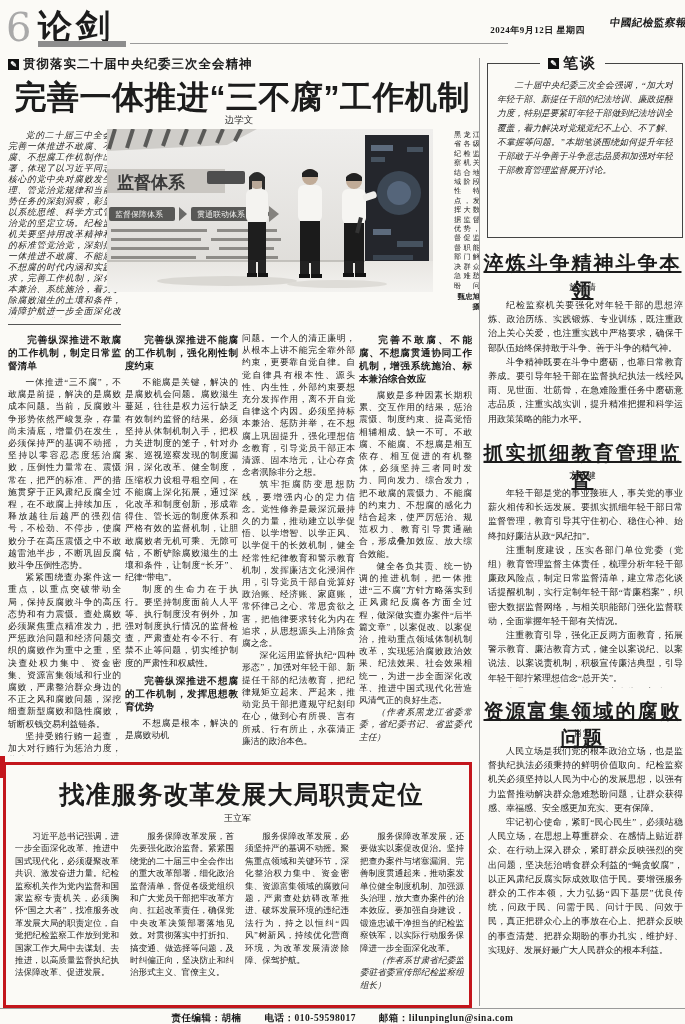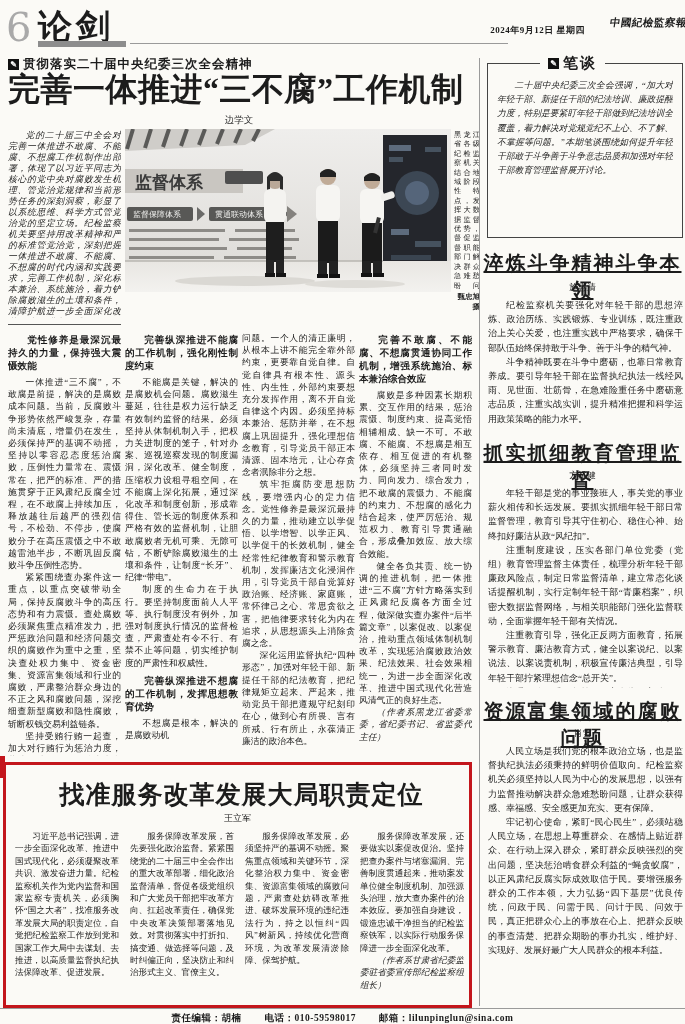--- a/index.html
+++ b/index.html
@@ -16,28 +16,28 @@
   .section-title { left:38px; top:4px; font-size:34px; font-weight:900; letter-spacing:4px; }
   .section-bar { left:38px; top:41px; width:88px; height:6px; background:#8d8d8d; }
   .header-rule { left:130px; top:43px; width:378px; height:1px; background:#9a9a9a; }
   .date-line { left:470px; top:24px; width:135px; font-size:9px; font-weight:bold; text-align:center; letter-spacing:.5px; }
   .masthead { left:610px; top:16px; width:74px; font-size:10.5px; font-weight:900; transform:skewX(-8deg); letter-spacing:.5px; white-space:nowrap; }
 
   
   .kicker-wrap { left:8px; top:56px; display:flex; align-items:center; gap:4px; }
   .flag-icon { display:inline-block; width:11px; height:11px; background:#111; color:#fff; font-size:8px; line-height:11px; text-align:center; font-weight:bold; }
   .kicker-text { font-size:12.5px; font-weight:bold; letter-spacing:1px; }
-  .main-headline { left:8px; top:68px; width:462px; text-align:left; font-size:32px; font-weight:900; letter-spacing:.5px; font-family:Liberation Serif, serif; }
+  .main-headline { left:8px; top:76px; width:462px; text-align:right; font-size:32px; font-weight:900; letter-spacing:.5px; font-family:Liberation Sans, sans-serif; }
   .main-byline { left:8px; top:114px; width:462px; text-align:center; font-size:9.5px; color:#333; }
 
   
   .lead { left:8px; top:130px; width:113px; height:188px; font-size:8.8px; line-height:11px; text-align:justify; font-style:italic; overflow:hidden; }
   .lead p { text-indent:2em; }
   .lead-divider { left:8px; top:324px; width:113px; height:1px; background:#555; }
-  .photo-frame { left:125px; top:129px; width:326px; height:163px; background:#fde047; }
+  .photo-frame { left:107px; top:129px; width:326px; height:163px; background:#fde047; }
   .photo-caption { left:454px; top:131px; width:26px; height:158px; font-size:7.2px; line-height:9.4px; text-align:justify; overflow:hidden; }
   .photo-credit { left:452px; top:292px; width:28px; font-size:7.4px; font-weight:bold; text-align:right; }
 
   
   .mcol { top:332px; width:113px; height:424px; font-size:8.8px; line-height:12.2px; text-align:justify; overflow:hidden; }
   .mcol p { text-indent:2em; }
   .mcol .subhead { font-weight:bold; font-size:9.6px; line-height:13px; margin:5px 0 4px; text-indent:2em; }
   .mcol .subhead.first { margin-top:1px; }
   .signoff { font-style:italic; }
   .c1 { left:8px; } .c2 { left:125px; } .c3 { left:242px; } .c4 { left:359px; }
@@ -198,21 +198,21 @@
         <rect x="236" y="144" width="11" height="4" fill="#131313"></rect>
           <rect x="248" y="144" width="11" height="4" fill="#131313"></rect>
         <rect x="252" y="88" width="4" height="16" fill="#333" transform="rotate(14 252 88)"></rect>
       </g>
     </svg>
   </div>
   <div class="abs photo-caption">黑龙江省各级纪检监察机关结合地域阶段性特点，发挥大数据监督优势，督促监督职能部门解决群众急难愁盼问题。图为该省某市纪委监委工作人员在智慧数字监督指挥中心了解有关问题解决情况。</div>
   <div class="abs photo-credit">甄忠旭 摄</div>
 
   <div class="abs mcol c1">
-    <div class="subhead first">党性修养是最深沉最持久的力量，保持强大震慑效能</div>
+    <div class="subhead first">完善纵深推进不敢腐的工作机制，制定日常监督清单</div>
     <p>一体推进“三不腐”，不敢腐是前提，解决的是腐败成本问题。当前，反腐败斗争形势依然严峻复杂，存量尚未清底，增量仍在发生，必须保持严的基调不动摇，坚持以零容忍态度惩治腐败，压倒性力量常在、震慑常在，把严的标准、严的措施贯穿于正风肃纪反腐全过程，在不敢腐上持续加压，释放越往后越严的强烈信号，不松劲、不停步，使腐败分子在高压震慑之中不敢越雷池半步，不断巩固反腐败斗争压倒性态势。</p>
     <p>紧紧围绕查办案件这一重点，以重点突破带动全局，保持反腐败斗争的高压态势和有力震慑。查处腐败必须聚焦重点精准发力，把严惩政治问题和经济问题交织的腐败作为重中之重，坚决查处权力集中、资金密集、资源富集领域和行业的腐败，严肃整治群众身边的不正之风和腐败问题，深挖细查新型腐败和隐性腐败，斩断权钱交易利益链条。</p>
     <p>坚持受贿行贿一起查，加大对行贿行为惩治力度，营造风清气正的政治生态和发展环境。</p>
   </div>
   <div class="abs mcol c2">
     <div class="subhead first">完善纵深推进不能腐的工作机制，强化刚性制度约束</div>
     <p>不能腐是关键，解决的是腐败机会问题。腐败滋生蔓延，往往是权力运行缺乏有效制约监督的结果。必须坚持从体制机制入手，把权力关进制度的笼子，针对办案、巡视巡察发现的制度漏洞，深化改革、健全制度，压缩权力设租寻租空间，在不能腐上深化拓展，通过深化改革和制度创新，形成靠得住、管长远的制度体系和严格有效的监督机制，让胆敢腐败者无机可乘、无隙可钻，不断铲除腐败滋生的土壤和条件，让制度“长牙”、纪律“带电”。</p>
     <p>制度的生命力在于执行。要坚持制度面前人人平等、执行制度没有例外，加强对制度执行情况的监督检查，严肃查处有令不行、有禁不止等问题，切实维护制度的严肃性和权威性。</p>
     <div class="subhead">完善纵深推进不想腐的工作机制，发挥思想教育优势</div>
     <p>不想腐是根本，解决的是腐败动机</p>

